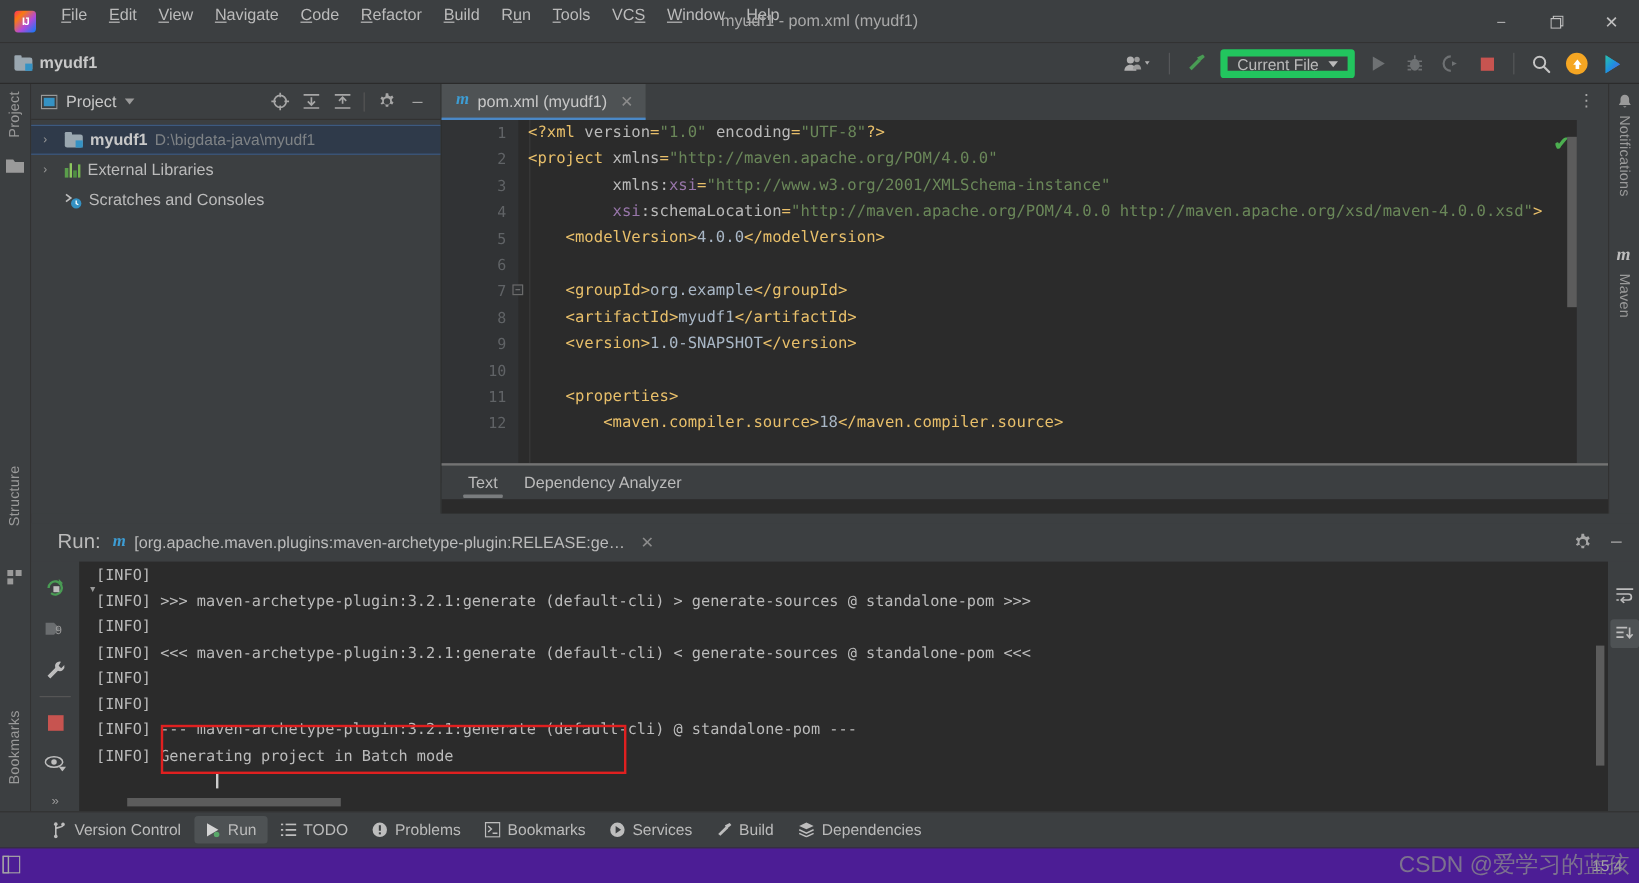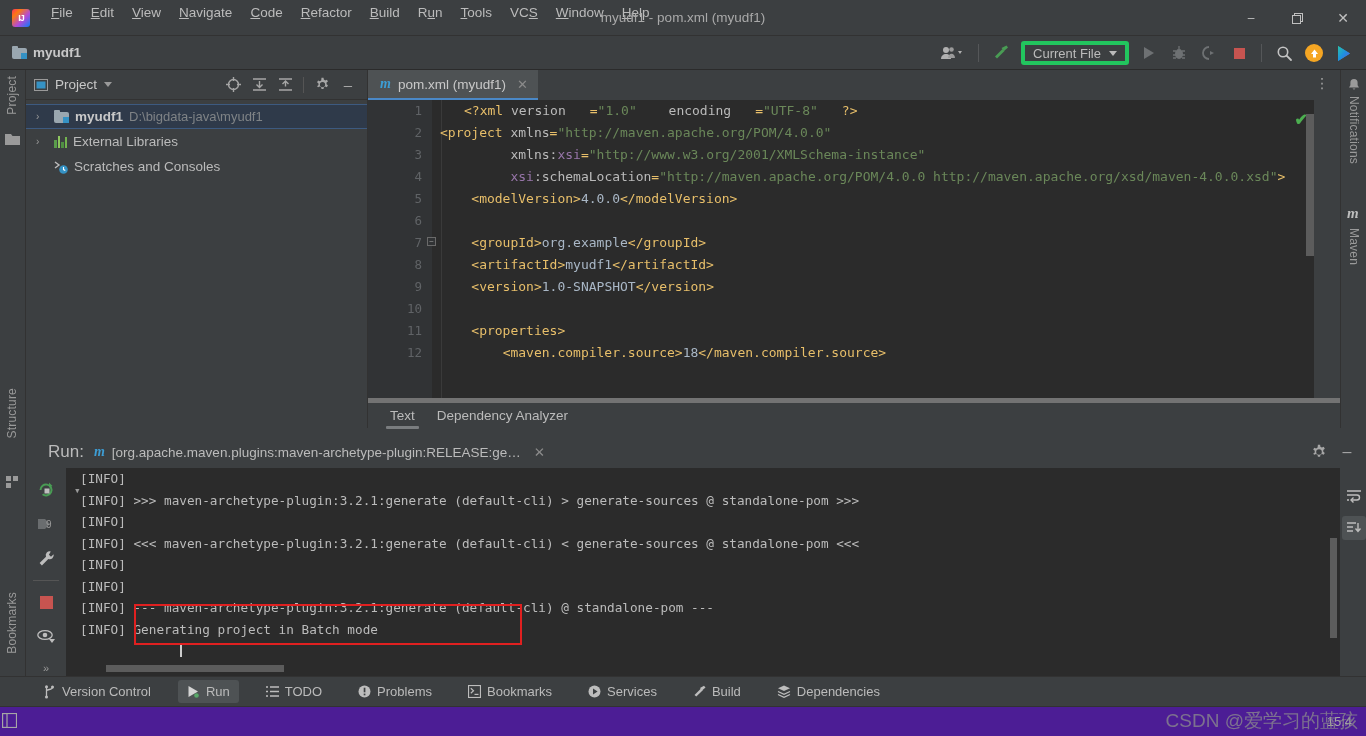--- a/index.html
+++ b/index.html
@@ -50,21 +50,21 @@
   .nav-crumb { display:flex; align-items:center; margin-left: 12px; gap:6px; color:#c8c8c8; font-size:13.5px; font-weight:bold;}
   .folder-icon { width:15px; height:13px; position:relative; }
   .folder-icon .body { position:absolute; left:0; top:2px; width:15px; height:11px; background:#9aa7b0; border-radius:1px 2px 2px 2px;}
   .folder-icon .tab  { position:absolute; left:0; top:0px; width:6px; height:3px; background:#9aa7b0; border-radius:1px;}
   .folder-icon .dot  { position:absolute; right:0px; bottom:0px; width:6px; height:6px; background:#3592c4;}
   .toolbar-right { position:absolute; right: 8px; top:0; height: 34px; display:flex; align-items:center; gap:2px;}
   .tb-btn { width:28px;height:26px; display:flex;align-items:center;justify-content:center; border-radius:3px; }
   .tb-sep { width:1px; height:18px; background:#555759; margin:0 6px; }
   .cfgsel {
     display:flex; align-items:center; gap:8px; height:24px; padding:0 8px;
-    border:4px solid #22c55e; border-radius:3px; color:#bbbbbb; font-size:13px;
+    border:6px solid #22c55e; border-radius:3px; color:#bbbbbb; font-size:13px;
     margin: 0 4px;
   }
   .caret-dn { width:0;height:0;border-left:4px solid transparent;border-right:4px solid transparent;border-top:5px solid #bbb;}
   .run-tri { width:0;height:0;border-top:6px solid transparent;border-bottom:6px solid transparent;border-left:10px solid #6e7173;}
   .stop-sq { width:11px;height:11px;background:#c75450;}
   .circle-ic { width:18px;height:18px;border-radius:50%;display:flex;align-items:center;justify-content:center;}
 
   
   .leftstrip {
     position:absolute; left:0; top:70px; width:26px; bottom:52px;
@@ -117,30 +117,30 @@
   }
   .gline { height:22px; line-height:22px; padding-right:10px; }
   .fold-mark { position:absolute; width:9px;height:9px;border:1px solid #6a6a6a; color:#9a9a9a; font-size:8px; line-height:7px; text-align:center; background:#313335;}
   .code {
     position:absolute; left:64px; top:0; right:0; height:100%;
     font-family:"DejaVu Sans Mono", monospace; font-size:13px;
     white-space:pre; color:#a9b7c6;
   }
   .cl { height:22px; line-height:22px; padding-left:8px; }
   .t-tag{color:#e8bf6a;} .t-attr{color:#bababa;} .t-str{color:#6a8759;}
-  .t-txt{color:#a9b7c6;} .t-ns{color:#9876aa;} .t-pi{color:#e8bf6a;margin-left:24px;}
+  .t-txt{color:#a9b7c6;} .t-ns{color:#9876aa;} .t-pi{color:#e8bf6a;}
   .ed-scroll {
     position:absolute; right:26px; top:14px; width:8px; height:142px;
     background:#5c5c5c; border-radius:0;
   }
   .ed-check { position:absolute; right:32px; top:10px; color:#4caf50; font-size:16px; font-weight:bold; }
   .ed-rightgut { position:absolute; right:0; top:0; width:26px; height:100%; background:#3c3f41; }
   .subtabs {
-    position:absolute; left:0; bottom:0; width:972px; height:30px; background:#3c3f41;
-    display:flex; align-items:center; padding-left:22px; gap:22px; border-top:5px solid #737373;
+    position:absolute; left:0; bottom:12px; width:972px; height:30px; background:#3c3f41;
+    display:flex; align-items:center; padding-left:22px; gap:22px; border-top:2px solid #737373;
   }
   .subtab { color:#bbbbbb; font-size:13.5px; height:30px; display:flex; align-items:center; position:relative;}
   .subtab.active::after{content:"";position:absolute;left:-4px;right:-4px;bottom:2px;height:3px;background:#7a7d7f;border-radius:1px;}
 
   
   .runpanel { position:absolute; left:26px; top:436px; right:0; height:240px; background:#3c3f41; }
   .run-header { height:32px; display:flex; align-items:center; gap:10px; padding-left:22px; position:relative; }
   .run-label { color:#bbbbbb; font-size:17px; }
   .run-cfg { display:flex;align-items:center;gap:7px;color:#bbbbbb;font-size:13.5px;}
   .run-cfg .x { color:#8b8b8b; margin-left:6px; }
@@ -155,21 +155,21 @@
   .cline { height:21.5px; line-height:21.5px; padding-left:14px; white-space:pre; }
   .chev { position:absolute; left:8px; top:16px; color:#9a9a9a; font-size:11px; }
   .redbox { position:absolute; border:2px solid #e02020; pointer-events:none; }
   .caret-blk { display:inline-block; width:1.5px; height:13px; background:#cccccc; vertical-align:middle; }
   .hscroll { position:absolute; left:40px; bottom:4px; width:178px; height:7px; background:#5c5c5c; }
   .con-vscroll { position:absolute; right:3px; top:70px; width:7px; height:100px; background:#5c5c5c; }
 
   
   .bottombar {
     position:absolute; left:0; bottom:30px; width:1366px; height:30px;
-    background:#3c3f41; display:flex; align-items:center; padding-left:34px; gap:18px;
+    background:#3c3f41; display:flex; align-items:center; padding-left:34px; gap:2px;
     border-top:1px solid #323232;
   }
   .bwb { display:flex; align-items:center; gap:6px; color:#bbbbbb; font-size:13px; padding:4px 9px; border-radius:3px;}
   .bwb.active { background:#4e5254; }
   .bwb svg, .bwb .gl { flex:none; }
 
   
   .statusbar {
     position:absolute; left:0; bottom:0; width:1366px; height:30px;
     background:#4c1d95; display:flex; align-items:center; padding-left:2px;

